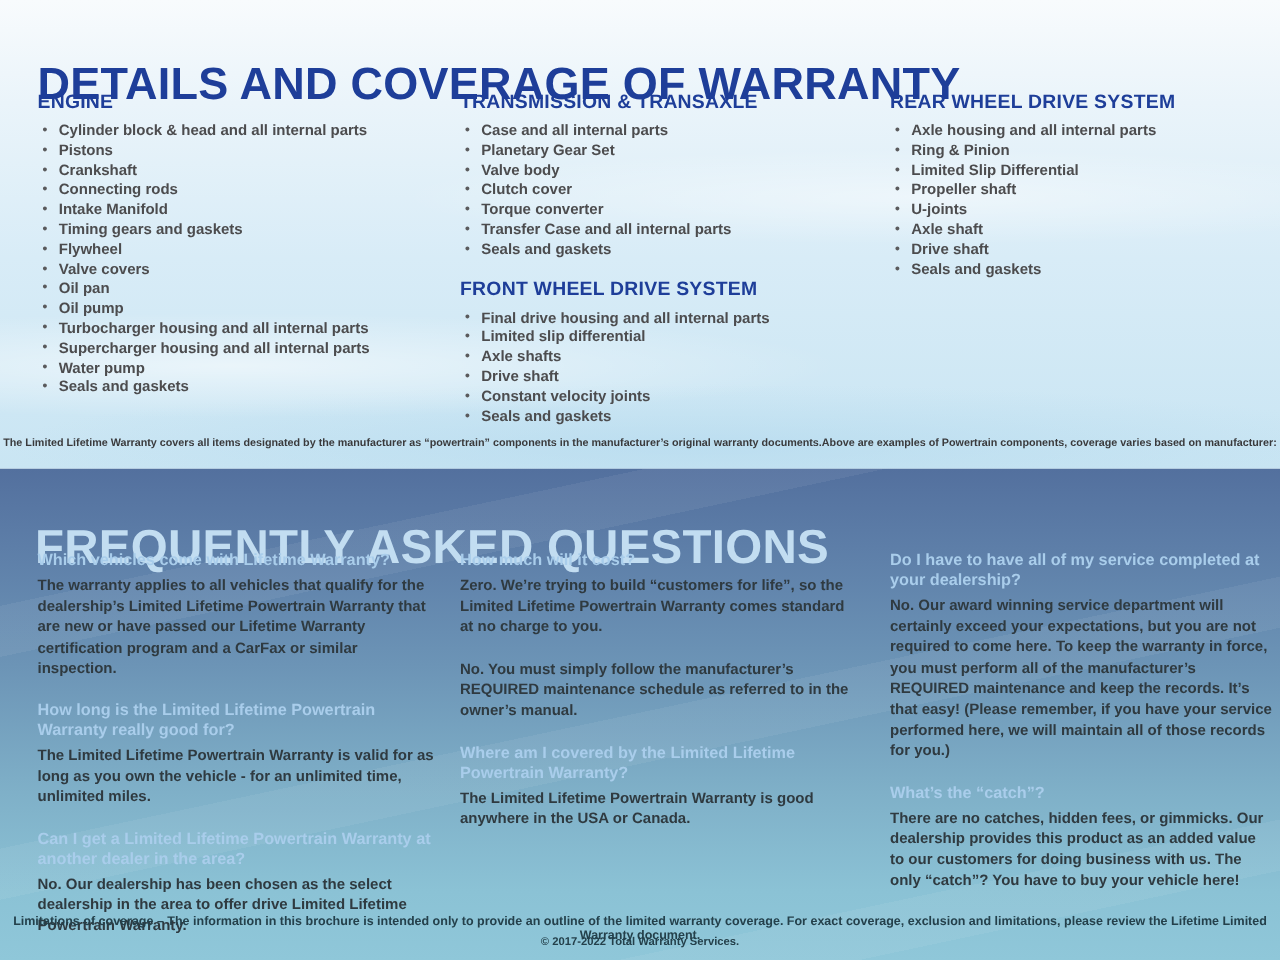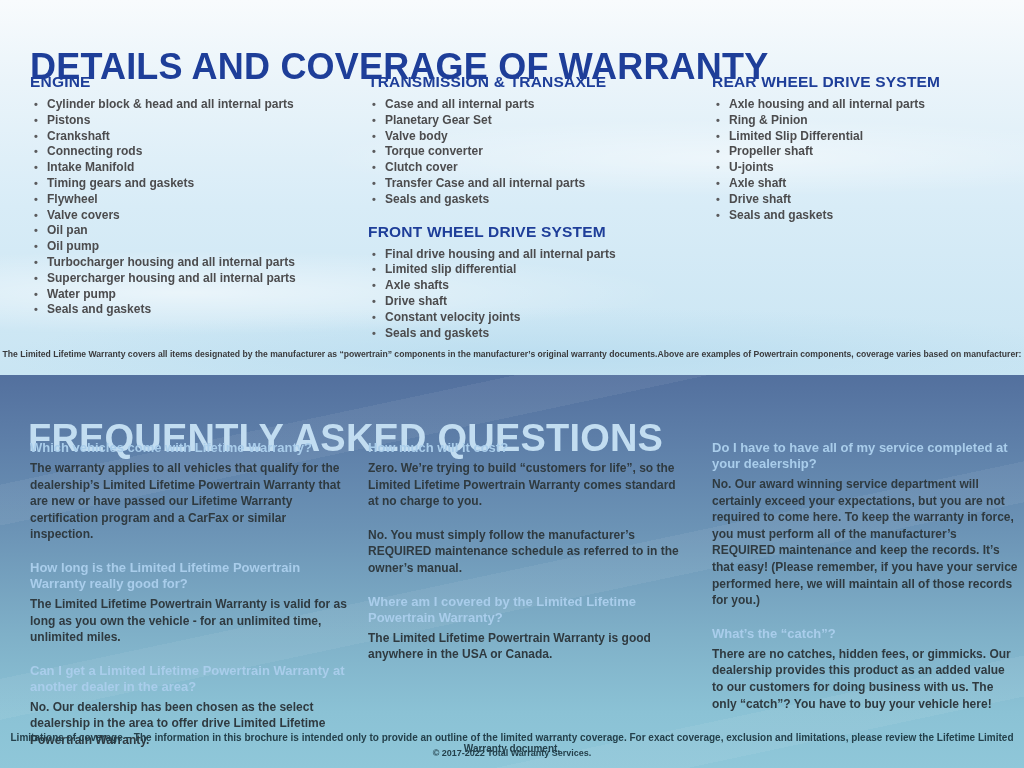--- a/index.html
+++ b/index.html
@@ -111,22 +111,22 @@
         <li>Seals and gaskets</li>
       </ul>
     </div>
 
     <div class="cov-col cov-col-2">
       <div class="cov-header">TRANSMISSION &amp; TRANSAXLE</div>
       <ul class="cov-list">
         <li>Case and all internal parts</li>
         <li>Planetary Gear Set</li>
         <li>Valve body</li>
+        <li>Clutch cover</li>
         <li>Torque converter</li>
-        <li>Clutch cover</li>
         <li>Transfer Case and all internal parts</li>
         <li>Seals and gaskets</li>
       </ul>
       <div class="cov-subsection">
         <div class="cov-header">FRONT WHEEL DRIVE SYSTEM</div>
         <ul class="cov-list">
           <li>Final drive housing and all internal parts</li>
           <li>Limited slip differential</li>
           <li>Axle shafts</li>
           <li>Drive shaft</li>

